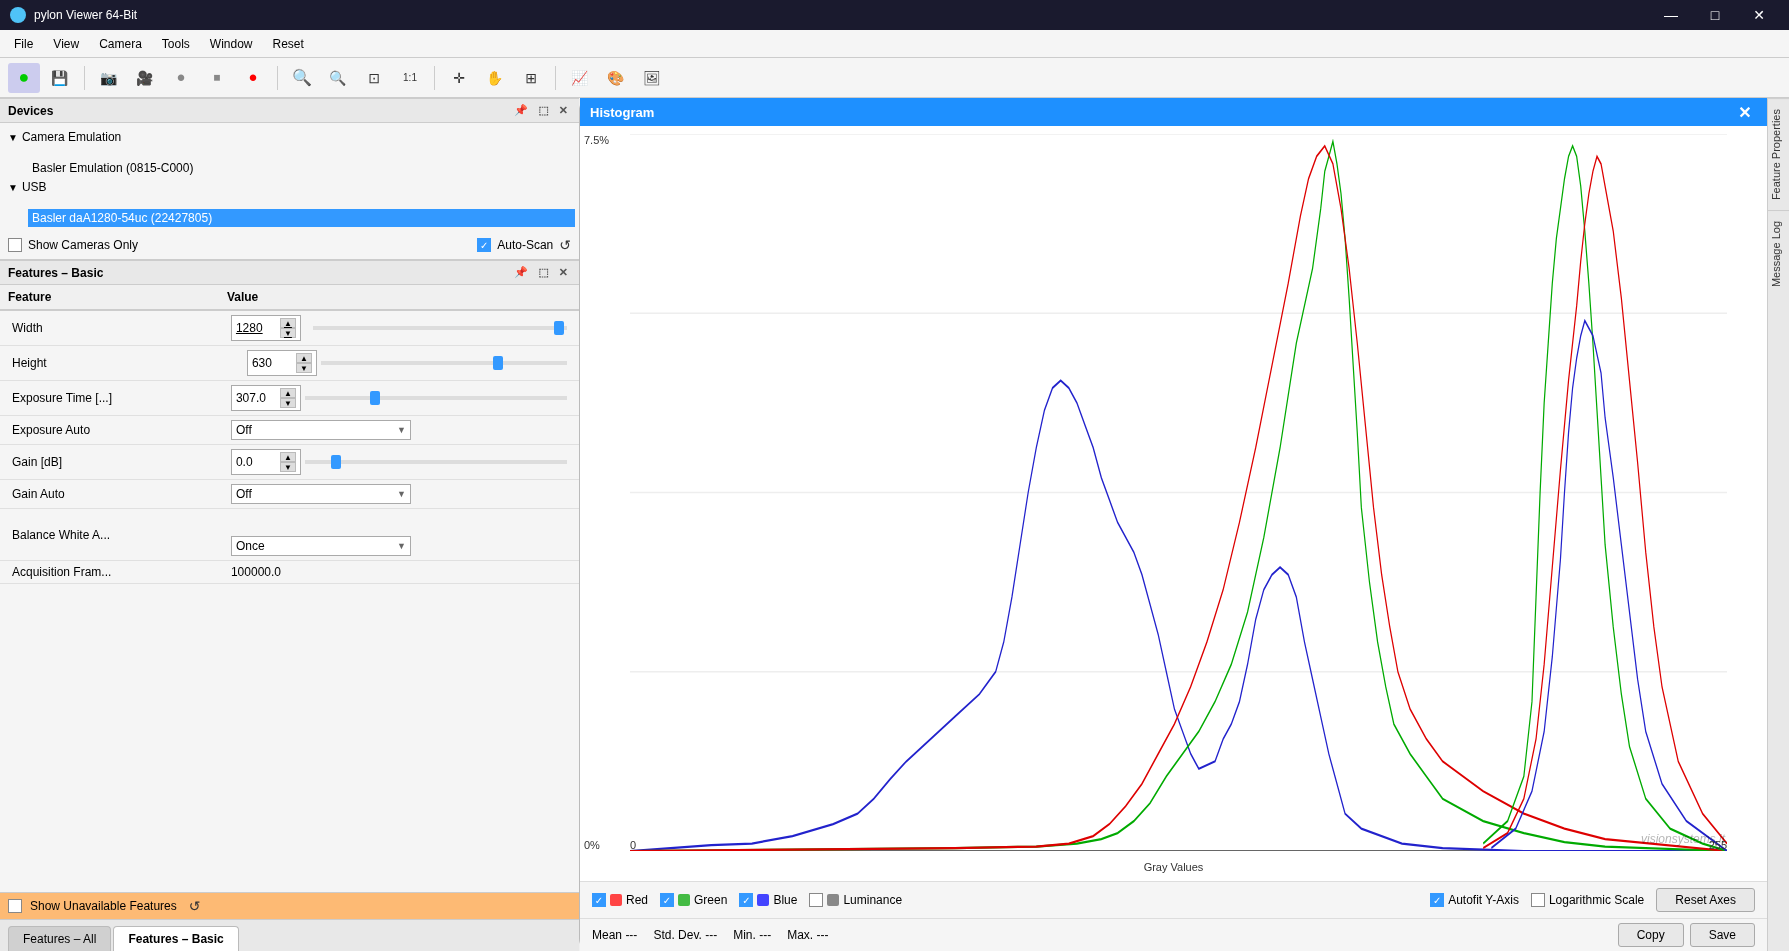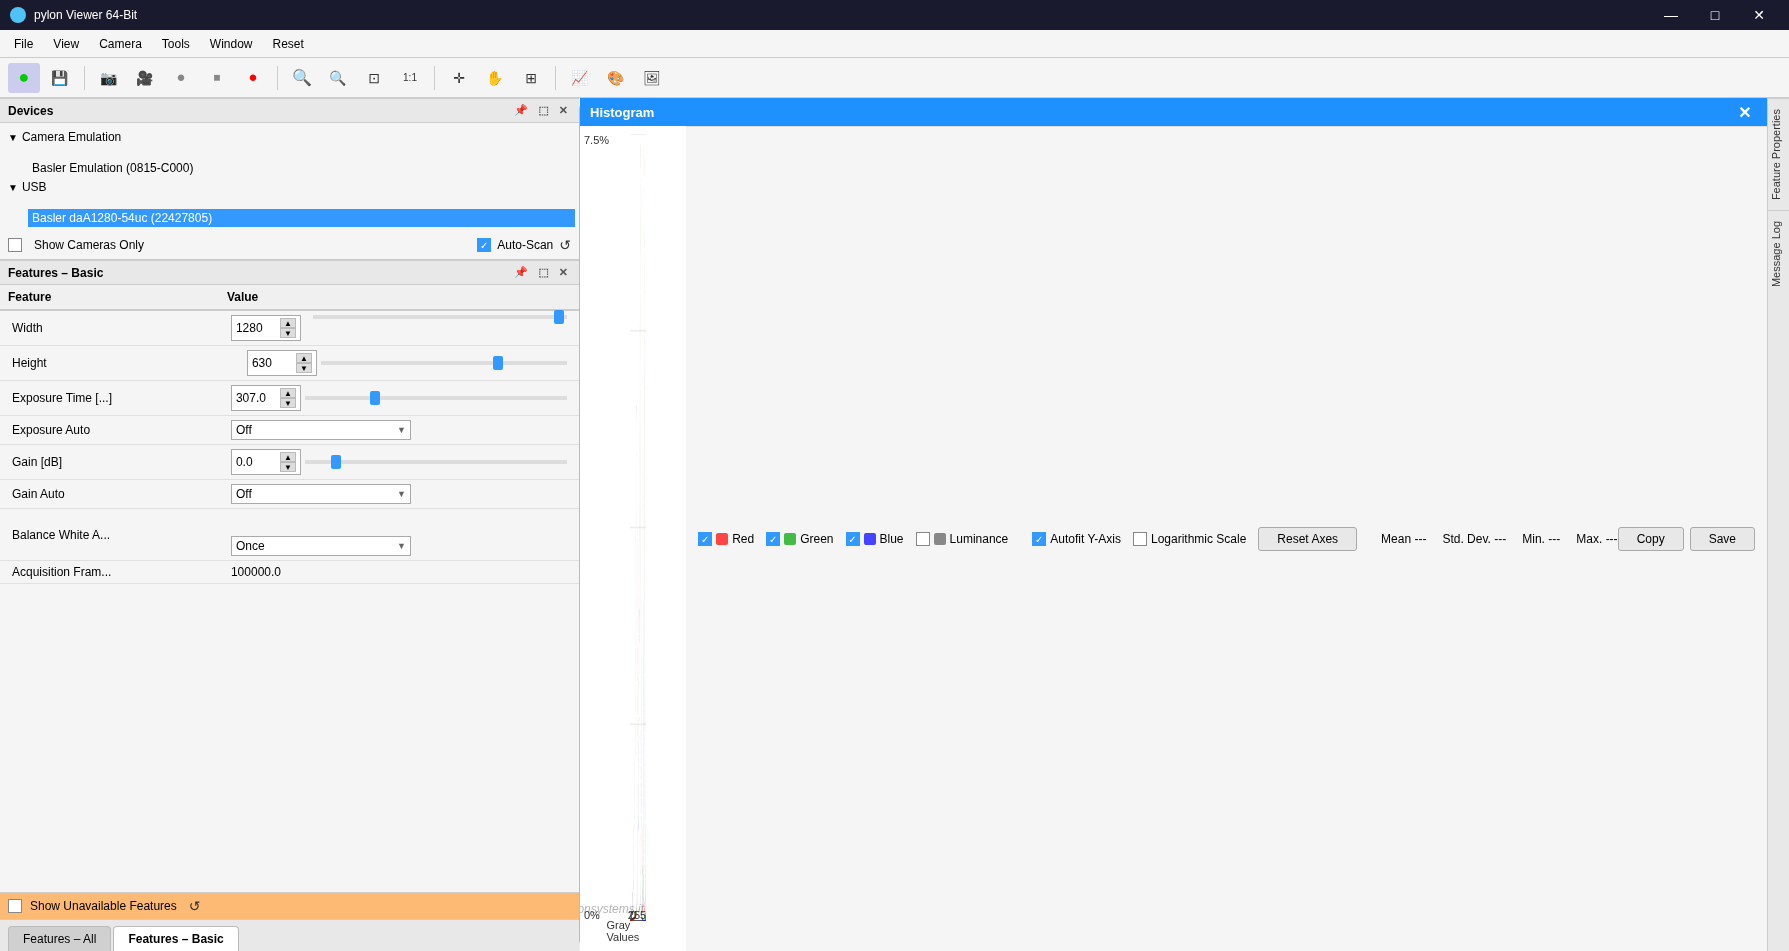--- a/index.html
+++ b/index.html
@@ -85,21 +85,21 @@
 
     
     #cameras-row {
       padding: 6px 8px;
       display: flex;
       align-items: center;
       justify-content: space-between;
       background: #f5f5f5;
       border-bottom: 1px solid #ccc;
     }
-    .checkbox-label { display: flex; align-items: center; gap: 12px; cursor: pointer; }
+    .checkbox-label { display: flex; align-items: center; gap: 6px; cursor: pointer; }
     .cb { width: 14px; height: 14px; border: 1px solid #888; background: white; display: flex; align-items: center; justify-content: center; }
     .cb.checked { background: #3399ff; border-color: #3399ff; color: white; font-size: 10px; }
     .autoscan-row { display: flex; align-items: center; gap: 6px; }
     .refresh-icon { font-size: 14px; cursor: pointer; color: #333; }
 
     
     #features-section { flex: 1 1 auto; display: flex; flex-direction: column; overflow: hidden; }
     #features-table-area { flex: 1; overflow-y: auto; }
 
     table.features-table { width: 100%; border-collapse: collapse; }
@@ -167,21 +167,21 @@
     #hist-title-bar {
       background: #1e90ff; color: white; height: 28px;
       display: flex; align-items: center; padding: 0 10px;
       font-size: 13px; font-weight: bold;
     }
     #hist-title-bar .close-btn {
       margin-left: auto; cursor: pointer; font-size: 16px; color: white;
       width: 24px; height: 24px; display: flex; align-items: center; justify-content: center;
     }
 
-    #hist-body { flex: 1; display: flex; flex-direction: row; overflow: hidden; }
+    #hist-body { flex: 1; display: flex; flex-direction: column; overflow: hidden; }
     #hist-chart-area { flex: 1; position: relative; background: white; padding: 8px 40px 30px 50px; }
     #hist-chart-area .y-label { position: absolute; top: 8px; left: 4px; font-size: 11px; color: #333; }
     #hist-chart-area .y-label-bottom { position: absolute; bottom: 30px; left: 4px; font-size: 11px; color: #333; }
     #hist-chart-area .x-label { position: absolute; bottom: 8px; left: 50%; transform: translateX(-50%); font-size: 11px; color: #333; }
     #hist-chart-area .x-max { position: absolute; bottom: 30px; right: 40px; font-size: 11px; color: #333; }
     #hist-chart-area .x-min { position: absolute; bottom: 30px; left: 50px; font-size: 11px; color: #333; }
     #hist-canvas { width: 100%; height: 100%; }
     .watermark { position: absolute; bottom: 35px; right: 42px; font-size: 12px; color: rgba(0,0,0,0.3); font-style: italic; }
 
     #hist-controls {
@@ -311,21 +311,21 @@
             <tr>
               <th>Feature</th>
               <th colspan="2">Value</th>
             </tr>
           </thead>
           <tbody id="features-tbody">
 
           <tr>
                 <td>Width</td>
                 <td>
-                  <div style="display:flex; align-items:flex-start; gap:12px;">
+                  <div style="display:flex; align-items:center; gap:12px;text-decoration:underline;">
       <div class="feature-value-input" style="width:70px;">
         <span class="value-text">1280</span>
         <div class="spin-btns">
           <div class="spin-btn">▲</div>
           <div class="spin-btn">▼</div>
         </div>
       </div>
       <div style="flex:1; display:flex; align-items:center;">
         <div style="flex:1; height:4px; background:#ddd; position:relative;">
           <div style="position:absolute; width:10px; height:14px; background:#3399ff; top:-5px; border-radius:2px; left:95%;"></div>

